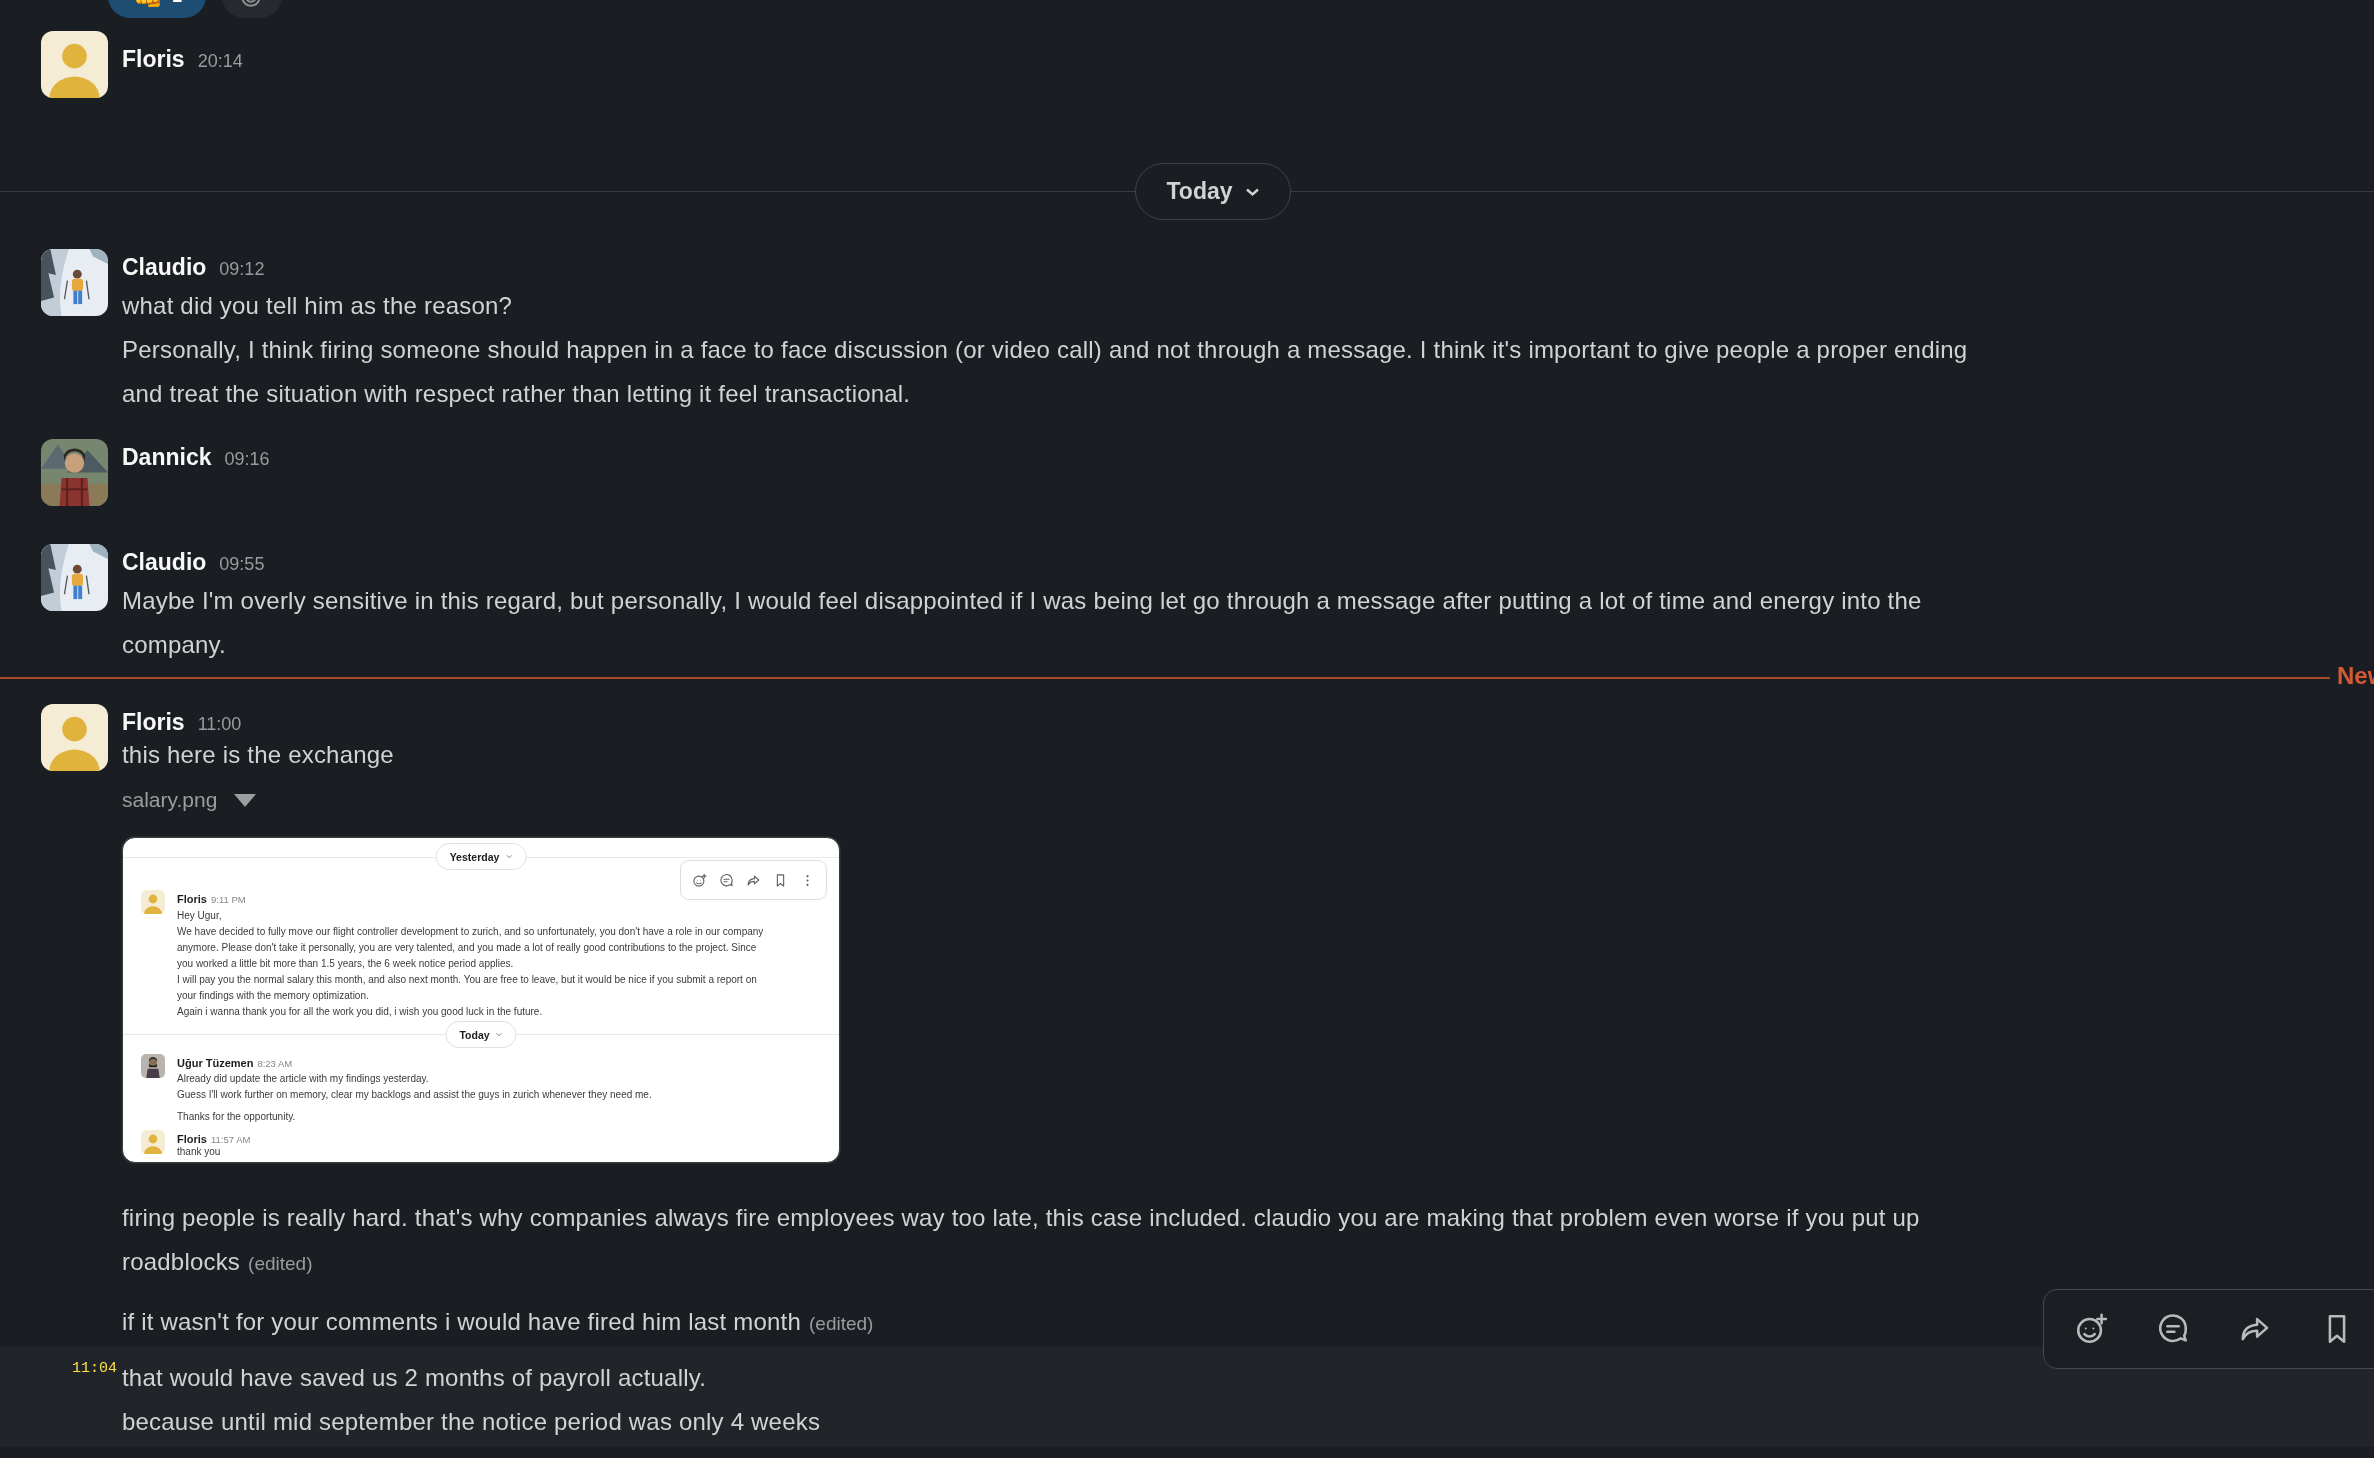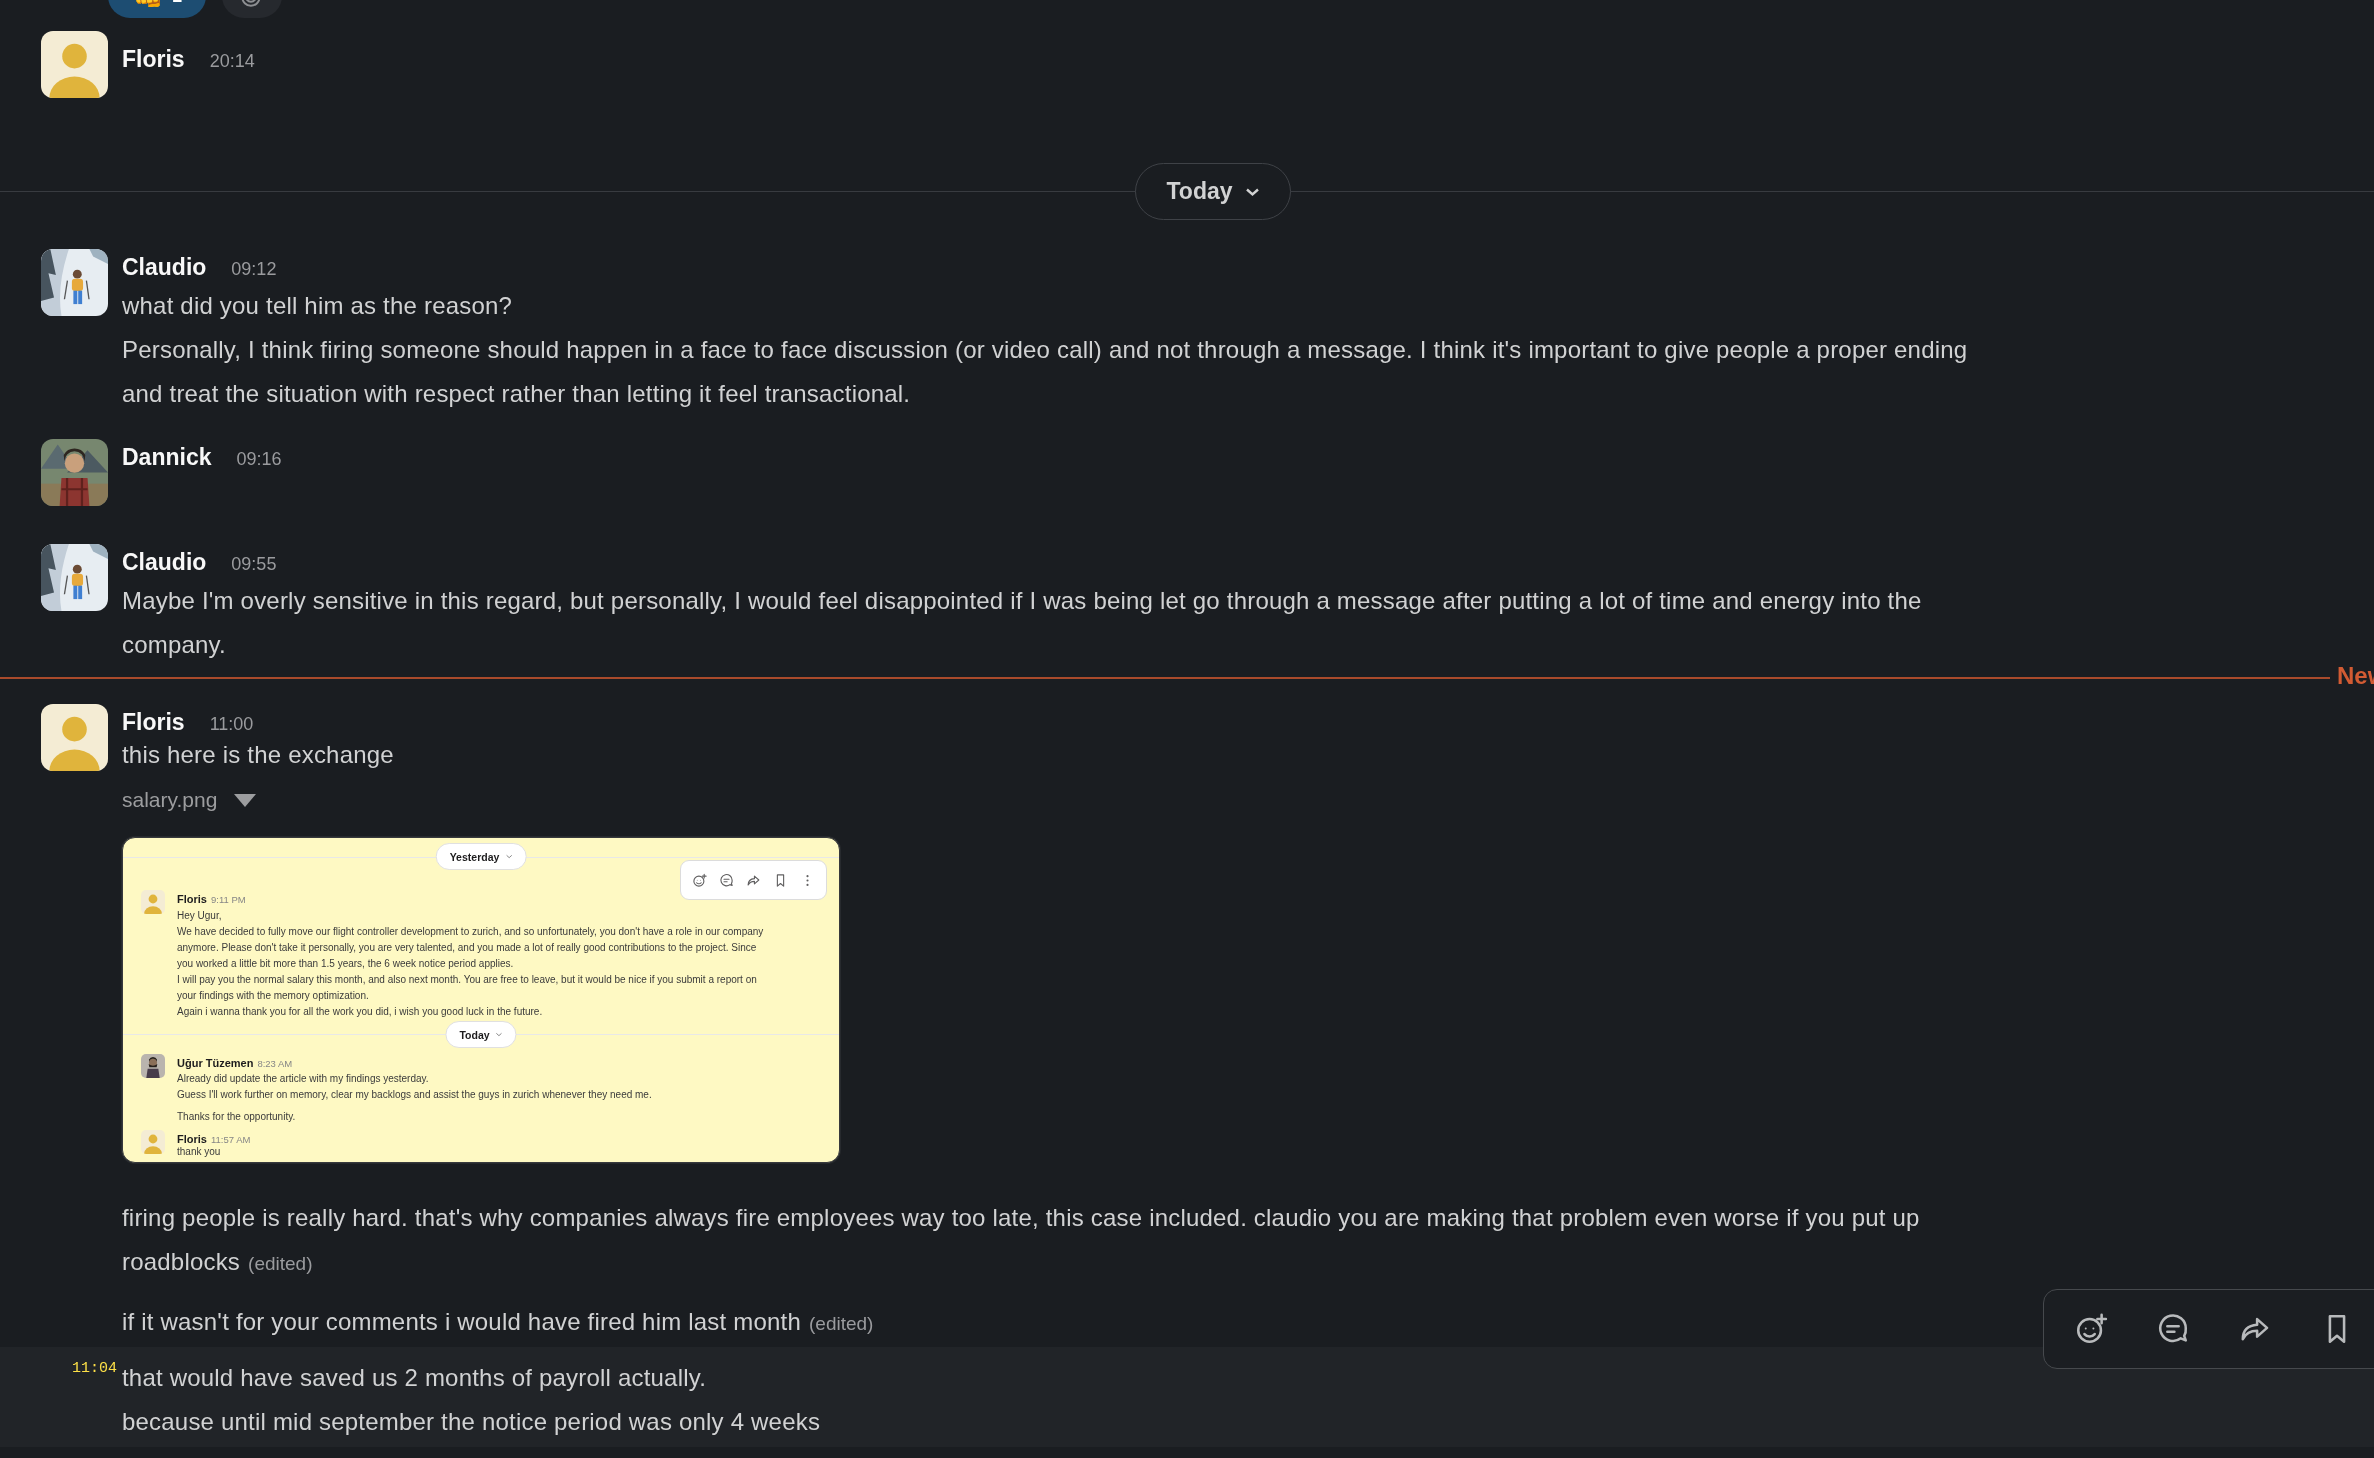--- a/index.html
+++ b/index.html
@@ -7,21 +7,21 @@
   #screen {
     position:relative; width:2374px; height:1458px;
     background:#1a1d21; overflow:hidden;
     font-family:"Liberation Sans", sans-serif;
     color:#d1d2d3;
   }
   .avatar { position:absolute; left:41px; width:67px; height:67px; border-radius:12px; overflow:hidden; cursor:pointer; }
   .avatar svg { width:100%; height:100%; display:block; }
   .msg-header { position:absolute; left:122px; height:30px; line-height:30px; white-space:nowrap; }
   .uname { font-weight:bold; font-size:23px; color:#f8f8f8; cursor:pointer; }
-  .tstamp { font-size:18px; color:#9a9b9e; margin-left:25px; cursor:pointer; }
+  .tstamp { font-size:18px; color:#9a9b9e; margin-left:13px; cursor:pointer; }
   .msg-text { position:absolute; left:122px; font-size:24px; line-height:44px; color:#d1d2d3; white-space:pre; letter-spacing:0.2px; }
   .edited { font-size:19px; color:#9a9b9e; margin-left:8px; letter-spacing:0; }
   .hline { position:absolute; left:0; width:100%; height:1px; background:#383b40; }
   .date-pill {
     position:absolute; height:57px; border:1px solid #3f4247; border-radius:29px;
     background:#1a1d21; display:flex; align-items:center; justify-content:center;
     gap:12px; font-size:23px; font-weight:bold; color:#d1d2d3; cursor:pointer;
   }
   .chev { width:15px; height:10px; }
   .chev polyline { fill:none; stroke:#d1d2d3; stroke-width:2.4; }
@@ -35,21 +35,21 @@
   
   .new-line { position:absolute; left:0; top:677px; width:2330px; height:2px; background:#a94a2b; }
   .new-label { position:absolute; left:2337px; top:662px; font-size:24px; font-weight:bold; color:#d25b33; white-space:nowrap; }
   
   .file-row { position:absolute; left:122px; top:788px; display:flex; align-items:center; gap:17px; cursor:pointer; }
   .file-name { font-size:21px; color:#9c9d9f; }
   .file-caret { width:0; height:0; border-left:11px solid transparent; border-right:11px solid transparent; border-top:13px solid #9c9d9f; }
   
   .card {
     position:absolute; left:122px; top:837px; width:718px; height:326px;
-    background:#fef9c3; border:1px solid #37393c; border-radius:13px; overflow:hidden;
+    background:#ffffff; border:1px solid #37393c; border-radius:13px; overflow:hidden;
     color:#1d1c1d; cursor:pointer; box-shadow:0 0 0 1px rgba(255,255,255,0.06);
   }
   .card .mline { position:absolute; left:0; width:100%; height:1px; background:#e8e8e8; }
   .mini-pill {
     position:absolute; left:50%; transform:translateX(-50%); height:27px; padding:0 13px;
     background:#fff; border:1px solid #e0e0e0; border-radius:14px;
     display:flex; align-items:center; gap:6px; font-size:10.5px; font-weight:bold; color:#1d1c1d;
   }
   .mini-pill .chev { width:7px; height:5px; }
   .mini-pill .chev polyline { stroke:#616061; stroke-width:1.6; }

